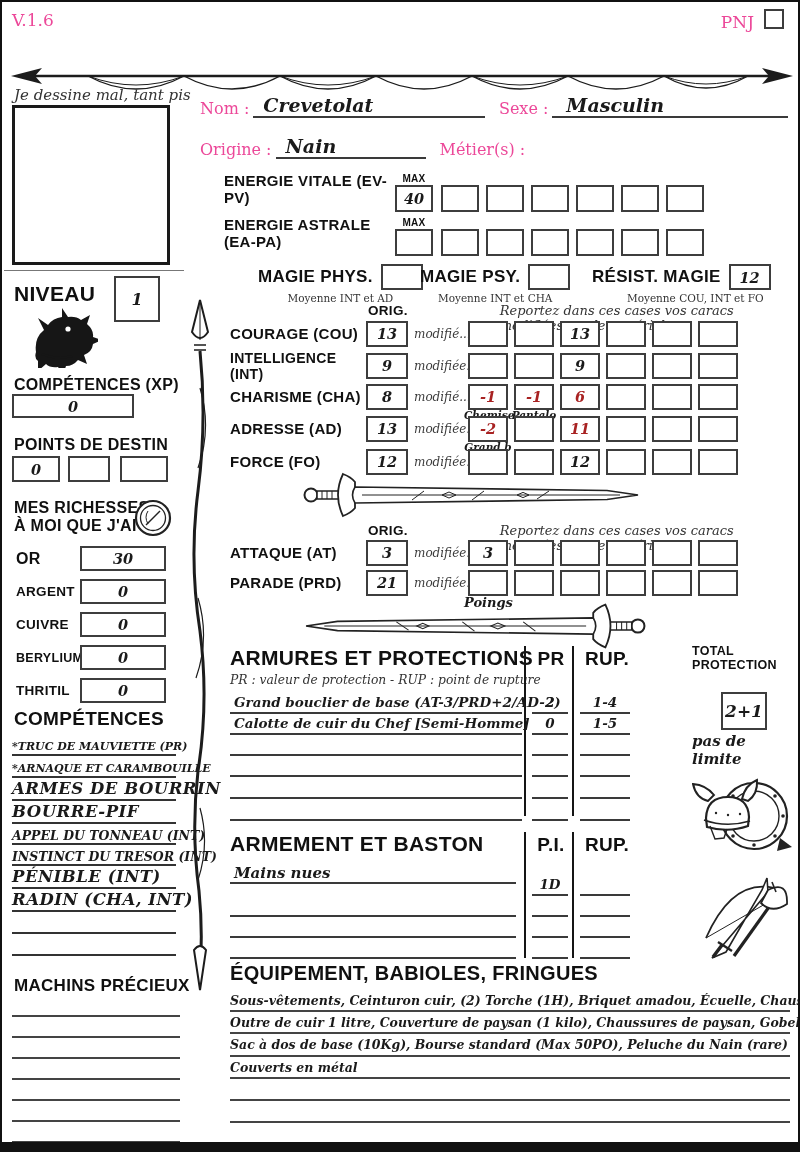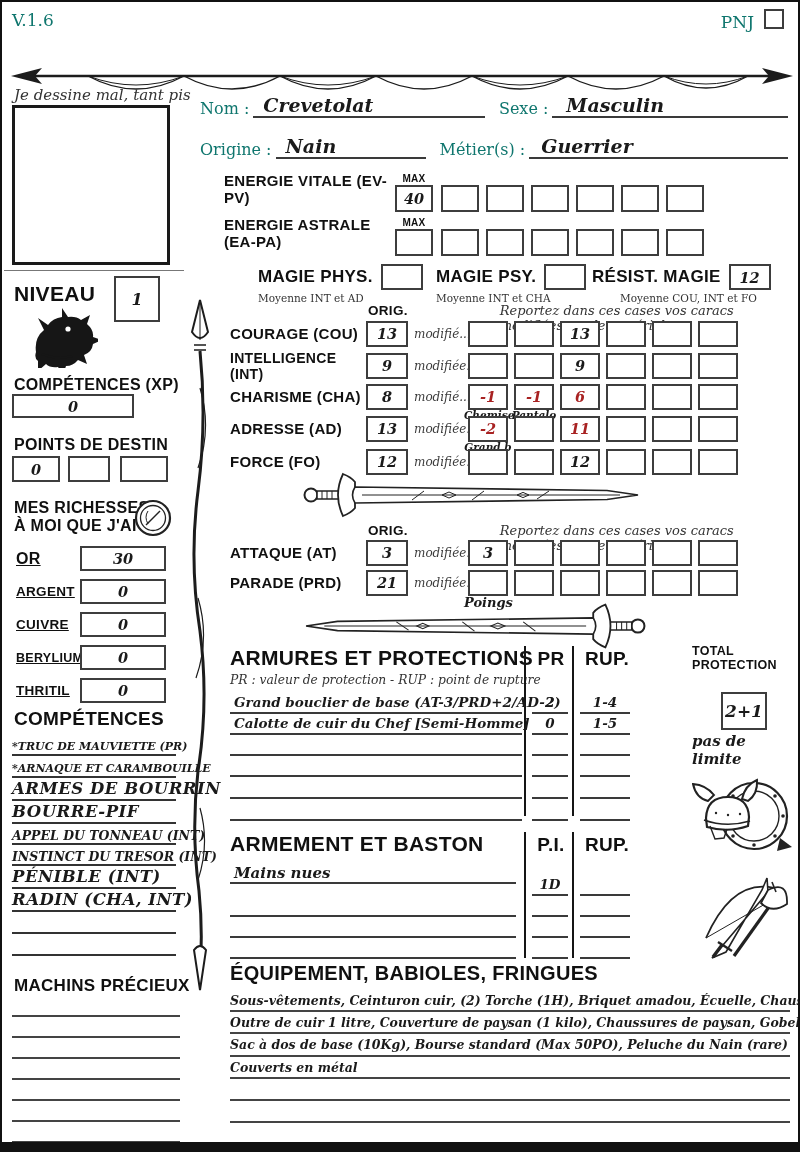--- a/index.html
+++ b/index.html
@@ -2,21 +2,21 @@
 <html><head>
 <meta charset="utf-8">
 <style>
   * { box-sizing: border-box; margin: 0; padding: 0; }
   body { margin: 0; background: #d8d8d8; }
   .page { position: relative; width: 800px; height: 1152px; background: #fff;
           border: 2px solid #111; overflow: hidden;
           font-family: "DejaVu Serif", serif; color: #151515; }
   .abs { position: absolute; }
   .fh { font-family: "Liberation Sans", sans-serif; font-weight: 700; color: #101010; letter-spacing: .3px; }
-  .sr { font-family: "DejaVu Serif", serif; color: #0f766e; }
+  .sr { font-family: "DejaVu Serif", serif; color: #ec4899; }
   .hw { font-family: "DejaVu Serif", serif; font-style: italic; font-weight: 700; color: #1a1a1a; }
   .red { color: #a82222; }
   .box { border: 2px solid #3d3d3d; background: #fff; display: flex; align-items: center; justify-content: center; }
   .ul { border-bottom: 2px solid #3a3a3a; }
   .note { font-family: "DejaVu Serif", serif; font-style: italic; color: #333; }
 
   
   .title { left: 110px; right: 110px; top: 2px; text-align: center; font-size: 33px; font-weight: 700;
            font-family: "DejaVu Serif", serif; letter-spacing: 1px; }
   .subtitle { left: 0; right: 0; top: 42px; text-align: center; font-style: italic; font-size: 14.5px; }
@@ -27,21 +27,21 @@
   .maxcol { display: flex; flex-direction: column; align-items: center; width: 40px; }
   .maxlab { font-size: 10px; margin-bottom: 1px; }
   .ebox { width: 38px; height: 27px; }
   .egap { margin-left: 7px; }
 
   
   .mg { position: absolute; top: 0; }
   .mgtop { display: flex; align-items: center; gap: 8px; }
   .mgl { font-size: 17px; }
   .mbox { width: 42px; height: 26px; }
-  .mgnote { font-size: 10.5px; color: #333; margin-top: 2px; }
+  .mgnote { font-size: 10.5px; color: #333; margin-top: 2px; text-align: center; }
 
   
   .orighead { position: absolute; left: 192px; display: flex; align-items: baseline; }
   .crow { position: absolute; left: 192px; display: flex; align-items: center; height: 27px; }
   .clab { width: 172px; padding-left: 36px; font-size: 15px; }
   .obox { width: 42px; height: 26px; }
   .modl { width: 54px; font-style: italic; font-size: 12px; color: #3c3c3c; padding-left: 6px; }
   .cell { position: relative; margin-left: 6px; }
   .cbox { width: 40px; height: 26px; }
   .csub { position: absolute; top: 25px; left: -4px; right: -4px; text-align: center; font-size: 10.5px; white-space: nowrap; }
@@ -52,21 +52,21 @@
   .sec-title { position: absolute; left: 36px; top: 0; font-size: 21px; }
   .sec-sub { position: absolute; left: 36px; top: 27px; font-size: 12.3px; font-style: italic; color: #333; }
   .colh { position: absolute; top: 2px; text-align: center; font-size: 19px; }
   .vline { position: absolute; top: 0; width: 0; border-left: 2px solid #151515; }
   .tname { position: absolute; left: 36px; width: 292px; height: 20px; border-bottom: 2px solid #3a3a3a;
            font-size: 13.5px; padding-left: 4px; white-space: nowrap; overflow: visible; }
   .tval { position: absolute; height: 20px; border-bottom: 2px solid #3a3a3a; text-align: center; font-size: 13.5px; }
 
   
   .curr { display: flex; align-items: center; height: 33px; }
-  .curlab { width: 68px; font-size: 13.5px; padding-left: 4px; text-decoration: underline; }
+  .curlab { width: 68px; font-size: 13.5px; padding-left: 4px; }
   .curbox { width: 86px; height: 25px; }
   .cl { border-bottom: 2px solid #333; white-space: nowrap; overflow: visible; }
   .cl-sm { height: 22px; font-size: 11px; padding-top: 6px; }
   .cl-lg { height: 23px; font-size: 16.5px; padding-top: 1px; letter-spacing: .5px; }
   .cl-md { height: 21px; font-size: 12.5px; padding-top: 4px; }
   .cl-empty { height: 22px; }
   .ml { height: 21px; border-bottom: 2px solid #444; }
   .eql { height: 22.2px; border-bottom: 2px solid #444; font-size: 12.5px; padding-top: 3px; white-space: nowrap; }
 </style>
 </head>
@@ -200,21 +200,20 @@
   <div class="abs" style="left:198px;top:92px;right:10px;display:flex;align-items:flex-end">
     <span class="sr" style="font-size:16px">Nom :</span>
     <div class="ul hw" style="flex:1;font-size:19px;padding-left:10px;margin-left:4px">Crevetolat</div>
     <span class="sr" style="font-size:16px;margin-left:14px">Sexe :</span>
     <div class="ul hw" style="flex:1;font-size:19px;padding-left:14px;margin-left:4px">Masculin</div>
   </div>
   <div class="abs" style="left:198px;top:133px;right:10px;display:flex;align-items:flex-end">
     <span class="sr" style="font-size:16px">Origine :</span>
     <div class="ul hw" style="width:150px;font-size:19px;padding-left:10px;margin-left:4px">Nain</div>
     <span class="sr" style="font-size:16px;margin-left:14px">Métier(s) :</span>
-    <div class="ul hw" style="flex:1;font-size:19px;padding-left:12px;margin-left:4px">Guerrier</div>
   </div>
 
   <div class="erow" style="top:166px">
     <div class="elab fh">ENERGIE VITALE (EV-PV)</div>
     <div class="maxcol">
       <div class="maxlab fh">MAX</div>
       <div class="box ebox">
           <span class="hw v15">40</span>
         </div>
     </div>
@@ -268,21 +267,21 @@
   <div class="abs" style="left:192px;top:262px;width:600px;height:50px">
     <div class="mg" style="left:64px">
       <div class="mgtop">
           <span class="fh mgl">MAGIE PHYS.</span>
         <div class="box mbox">
             <span class="hw v15"></span>
           </div>
         </div>
       <div class="mgnote">Moyenne INT et AD</div>
     </div>
-    <div class="mg" style="left:242px">
+    <div class="mg" style="left:226px">
       <div class="mgtop">
           <span class="fh mgl">MAGIE PSY.</span>
         <div class="box mbox">
             <span class="hw v15"></span>
           </div>
         </div>
       <div class="mgnote">Moyenne INT et CHA</div>
     </div>
     <div class="mg" style="left:398px">
       <div class="mgtop">

